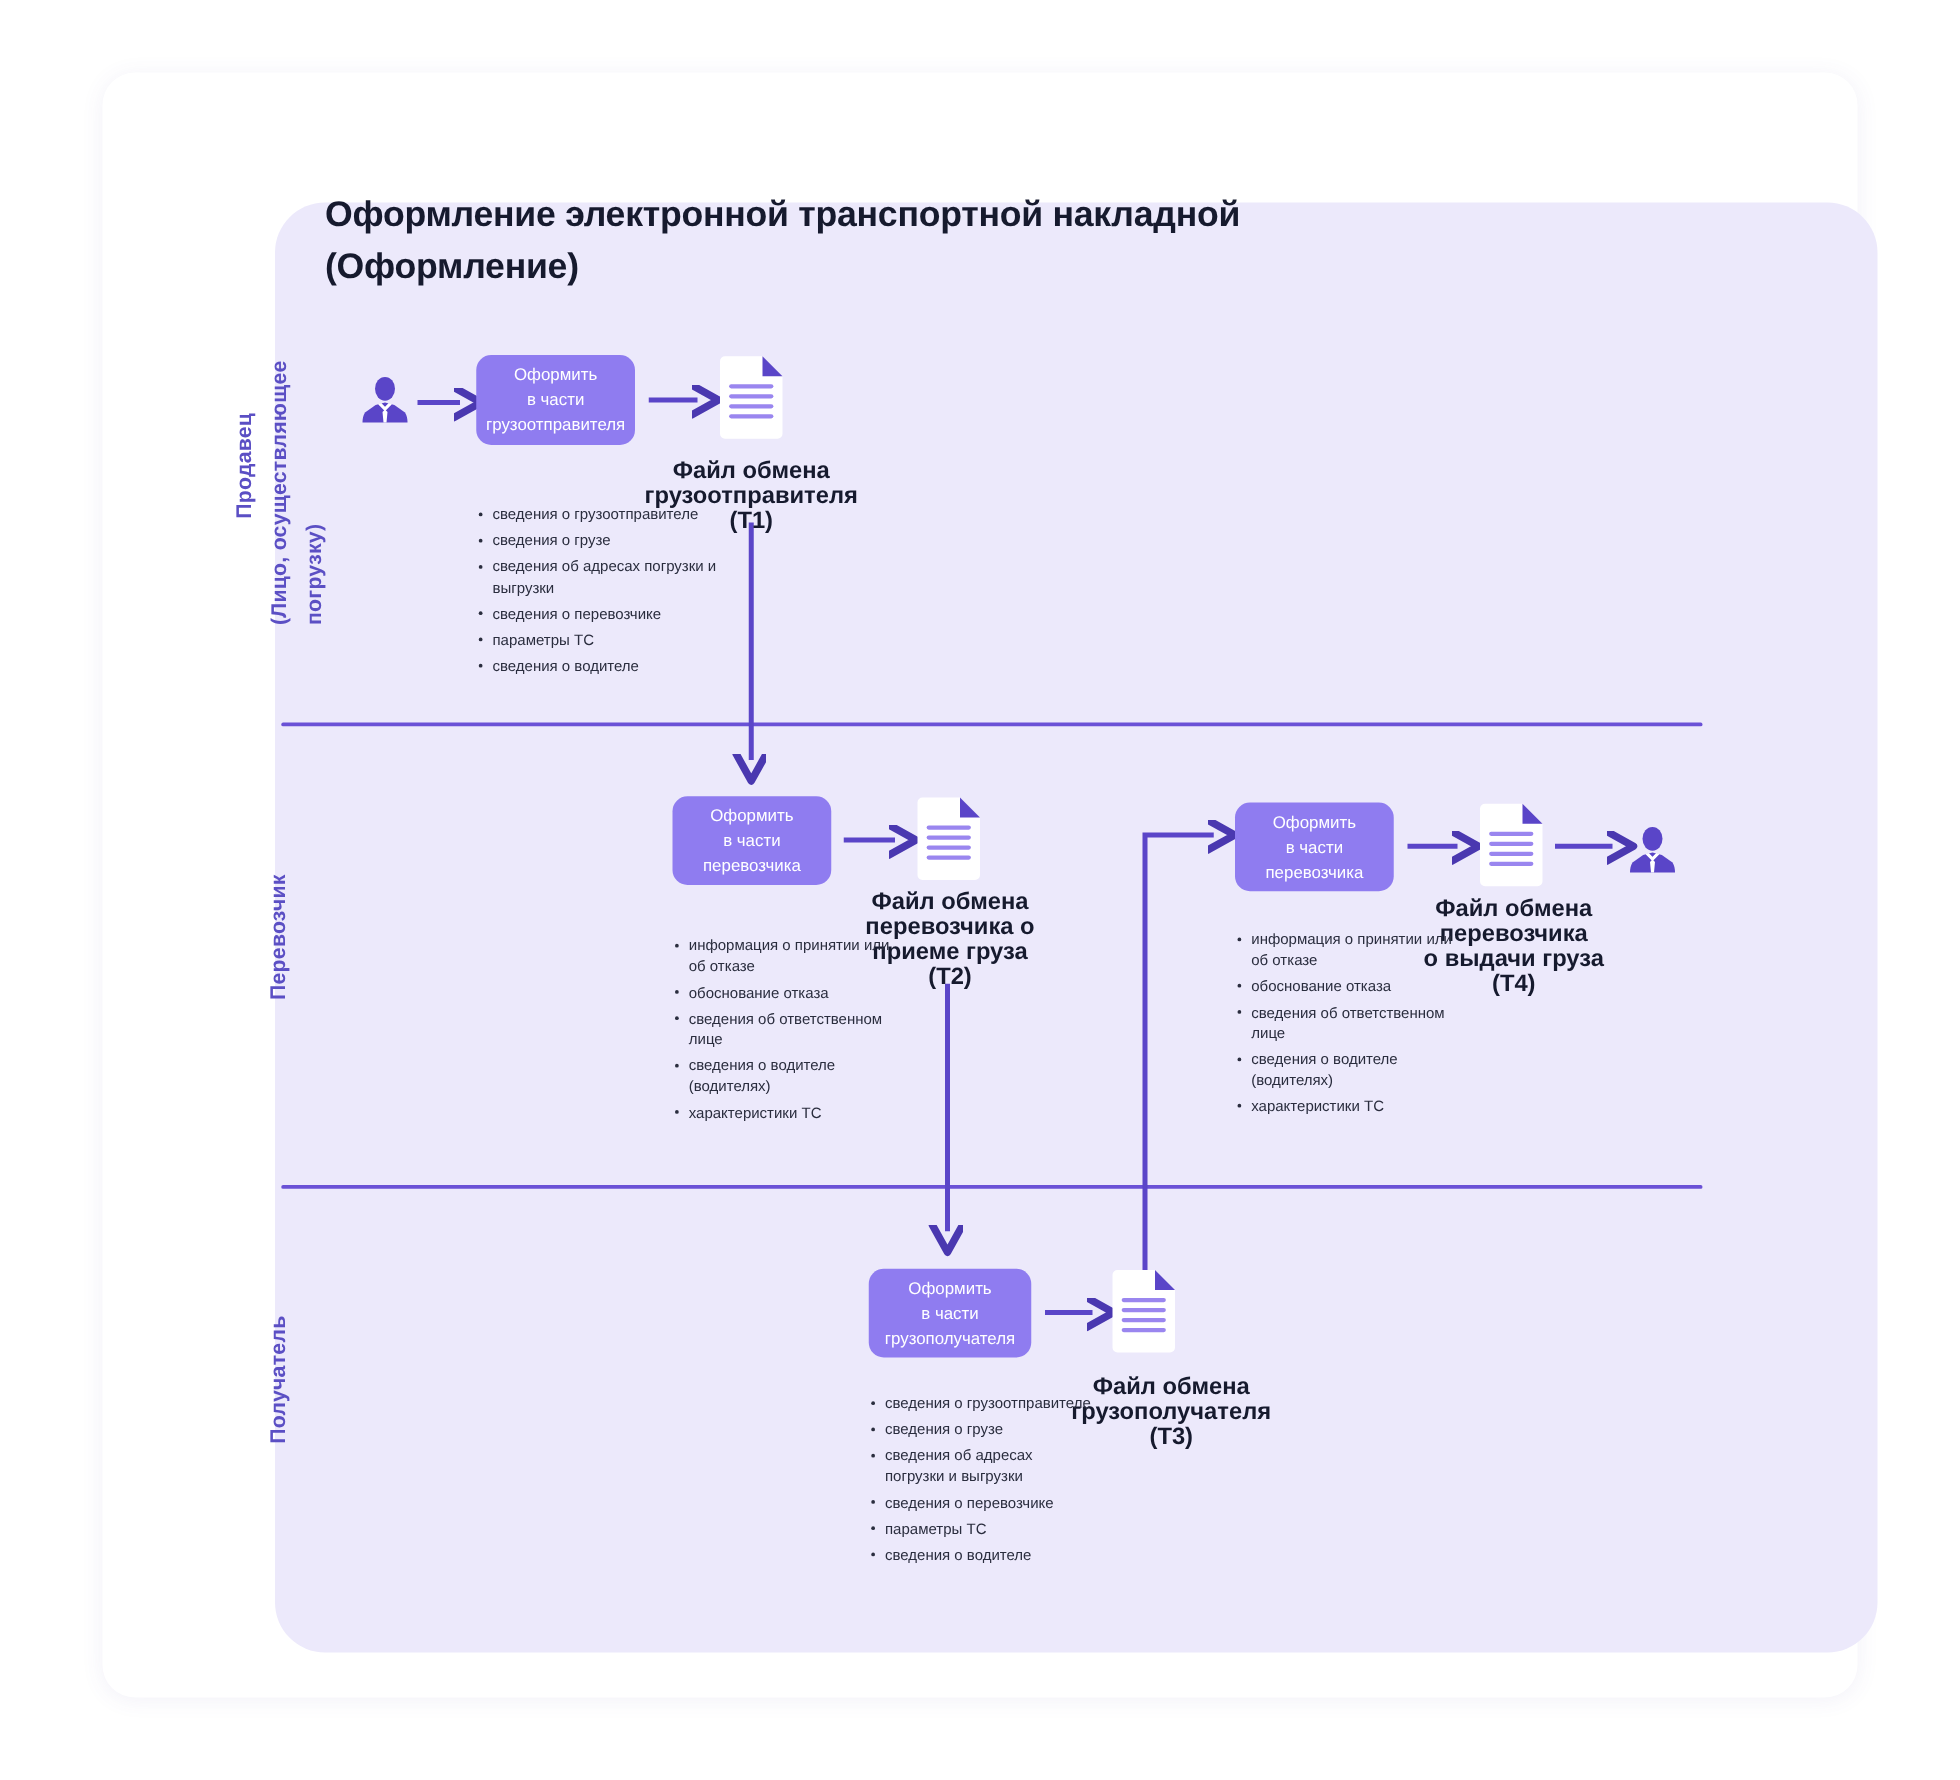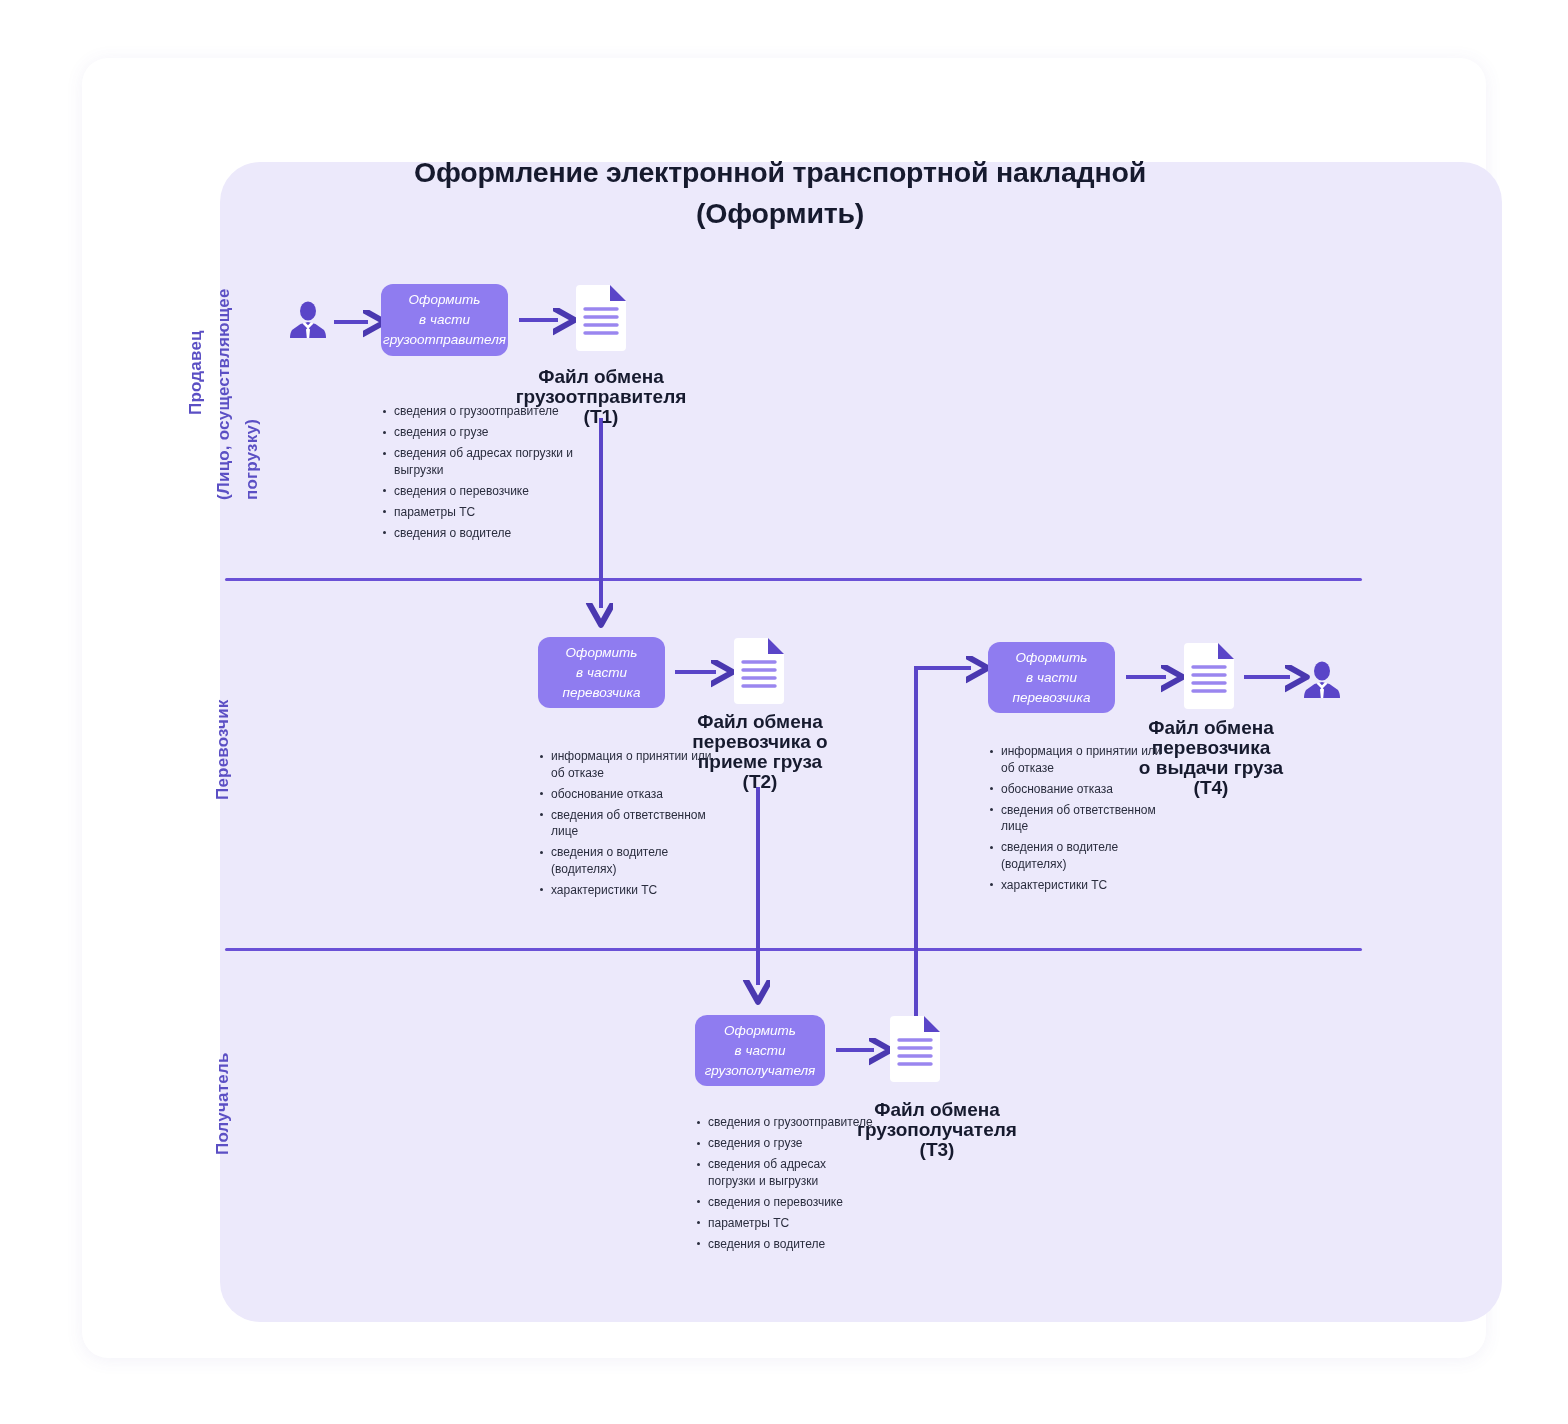--- a/index.html
+++ b/index.html
@@ -15,21 +15,21 @@
     box-shadow:0 2px 18px rgba(90,80,160,.08);
   }
   .panel{
     position:absolute;left:138px;top:104px;width:1282px;height:1160px;
     background:#ece9fb;border-radius:40px;
   }
 
   
   .title{
     position:absolute;left:260px;top:152px;width:1040px;
-    text-align:center;color:#161a2e;
+    color:#161a2e;
     font-size:28.5px;font-weight:bold;line-height:41px;
     letter-spacing:-.2px;
   }
 
   
   .lane-label{
     position:absolute;color:#5b4fc4;font-weight:bold;
     transform-origin:0 0;transform:rotate(-90deg);
     white-space:nowrap;letter-spacing:.2px;
   }
@@ -41,21 +41,21 @@
 
   
   .divider{position:absolute;height:3px;background:#6a51d6;border-radius:2px;}
   .div1{left:225px;top:578px;width:1137px;}
   .div2{left:225px;top:948px;width:1137px;}
 
   
   .pbox{
     position:absolute;background:#8f7cf0;border-radius:12px;
     color:#ffffff;font-size:13.5px;line-height:20px;text-align:center;
-    display:flex;align-items:center;justify-content:center;font-style:italic;
+    display:flex;align-items:center;justify-content:center;
   }
   .pbox span{display:block;padding:0 8px;}
 
   .pbox-1{left:381px;top:284px;width:127px;height:72px;}
   .pbox-2{left:538px;top:637px;width:127px;height:71px;}
   .pbox-3{left:988px;top:642px;width:127px;height:71px;}
   .pbox-4{left:695px;top:1015px;width:130px;height:71px;}
 
   
   .doc{position:absolute;width:58px;height:70px;}
@@ -98,21 +98,21 @@
 </style>
 </head>
 <body>
 
 <div class="outer-card">
   <div class="panel"></div>
 </div>
 
 <div class="title">
   <div>Оформление электронной транспортной накладной</div>
-  <div>(Оформить)</div>
+  <div>(Оформление)</div>
 </div>
 
 <div class="lane-label lane-l1a">Продавец</div>
 <div class="lane-label lane-l1b">(Лицо, осуществляющее</div>
 <div class="lane-label lane-l1c">погрузку)</div>
 <div class="lane-label lane-l2">Перевозчик</div>
 <div class="lane-label lane-l3">Получатель</div>
 
 <div class="divider div1"></div>
 <div class="divider div2"></div>

